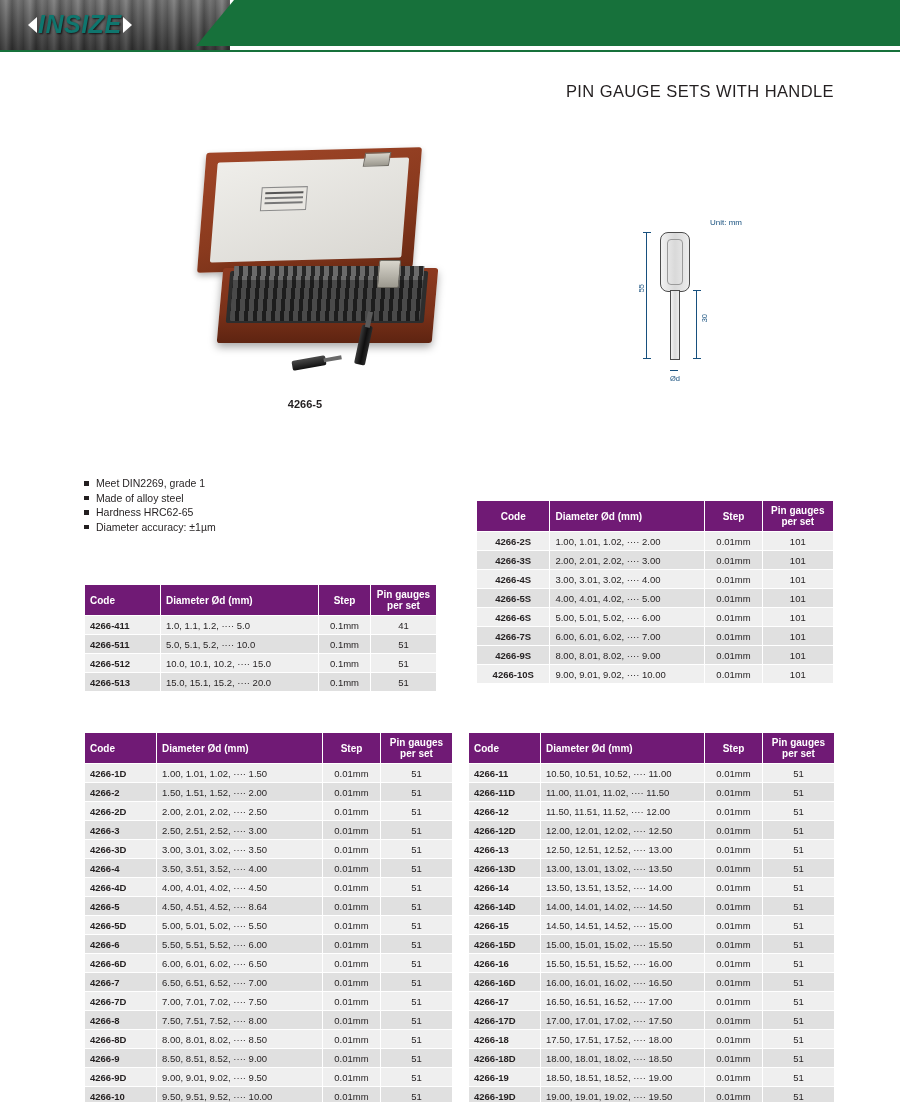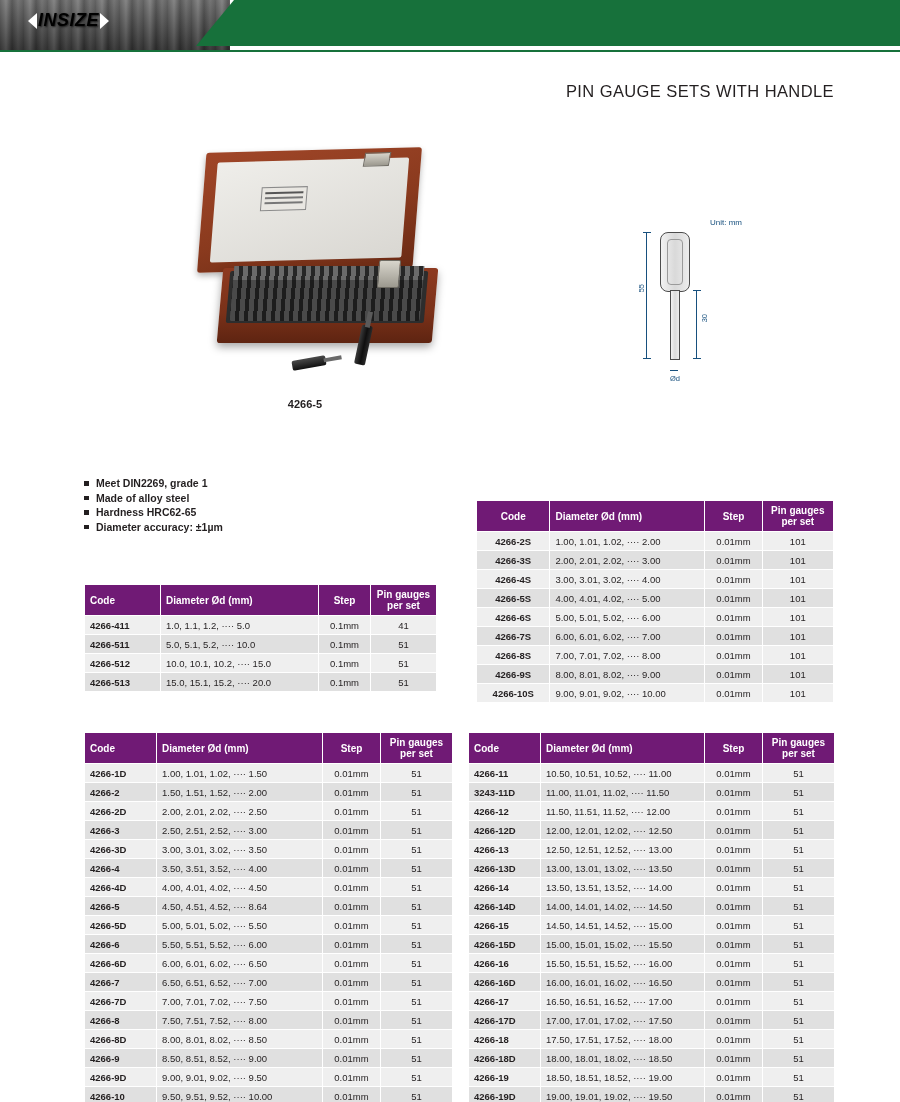--- a/index.html
+++ b/index.html
@@ -39,24 +39,24 @@
     top: 0; left: 0; width: 100%; height: 100%;
     background: linear-gradient(180deg, rgba(255,255,255,0.16), rgba(0,0,0,0.35));
   }
   .logo-box {
     position: absolute;
     top: 10px;
     left: 28px;
     z-index: 4;
     display: flex;
     align-items: center;
-    color: #000000;
+    color: #0f766e;
     font-weight: bold;
     font-style: italic;
-    font-size: 18px;
+    font-size: 25px;
     letter-spacing: 0.5px;
     text-shadow: 1px 1px 2px rgba(0,0,0,0.7);
   }
   .logo-arrow-left {
     width: 0; height: 0;
     border-top: 8px solid transparent;
     border-bottom: 8px solid transparent;
     border-right: 9px solid #ffffff;
     margin-right: 1px;
   }
@@ -283,21 +283,20 @@
     transform: rotate(180deg);
   }
 
   
   .bullets {
     position: absolute;
     top: 476px;
     left: 84px;
     font-size: 10.5px;
     line-height: 14.5px;
-    font-weight: bold;
   }
   .bullets li {
     list-style: none;
     position: relative;
     padding-left: 12px;
     white-space: nowrap;
   }
   .bullets li:before {
     content: "";
     position: absolute;
@@ -496,26 +495,20 @@
         <td class="">5.00, 5.01, 5.02, ···· 6.00</td>
         <td class="c">0.01mm</td>
         <td class="c">101</td>
       </tr>
       <tr class="alt">
         <td class="code c">4266-7S</td>
         <td class="">6.00, 6.01, 6.02, ···· 7.00</td>
         <td class="c">0.01mm</td>
         <td class="c">101</td>
       </tr>
-      <tr>
-        <td class="code c">4266-8S</td>
-        <td class="">7.00, 7.01, 7.02, ···· 8.00</td>
-        <td class="c">0.01mm</td>
-        <td class="c">101</td>
-      </tr>
       <tr class="alt">
         <td class="code c">4266-9S</td>
         <td class="">8.00, 8.01, 8.02, ···· 9.00</td>
         <td class="c">0.01mm</td>
         <td class="c">101</td>
       </tr>
       <tr>
         <td class="code c">4266-10S</td>
         <td class="">9.00, 9.01, 9.02, ···· 10.00</td>
         <td class="c">0.01mm</td>
@@ -673,21 +666,21 @@
     </tr>
   </thead>
   <tbody>
       <tr>
         <td class="code">4266-11</td>
         <td class="">10.50, 10.51, 10.52, ···· 11.00</td>
         <td class="c">0.01mm</td>
         <td class="c">51</td>
       </tr>
       <tr class="alt">
-        <td class="code">3243-11D</td>
+        <td class="code">4266-11D</td>
         <td class="">11.00, 11.01, 11.02, ···· 11.50</td>
         <td class="c">0.01mm</td>
         <td class="c">51</td>
       </tr>
       <tr>
         <td class="code">4266-12</td>
         <td class="">11.50, 11.51, 11.52, ···· 12.00</td>
         <td class="c">0.01mm</td>
         <td class="c">51</td>
       </tr>

